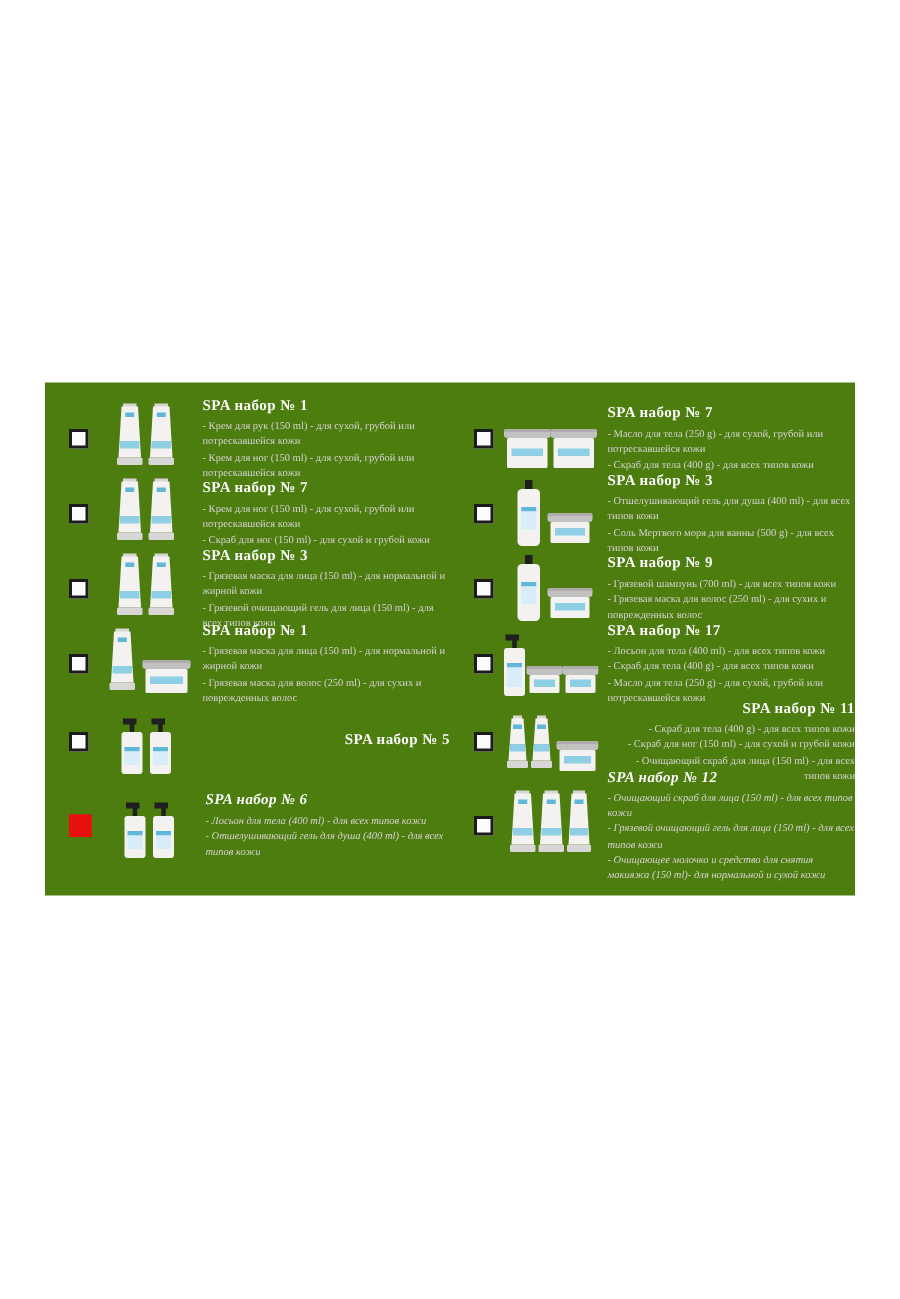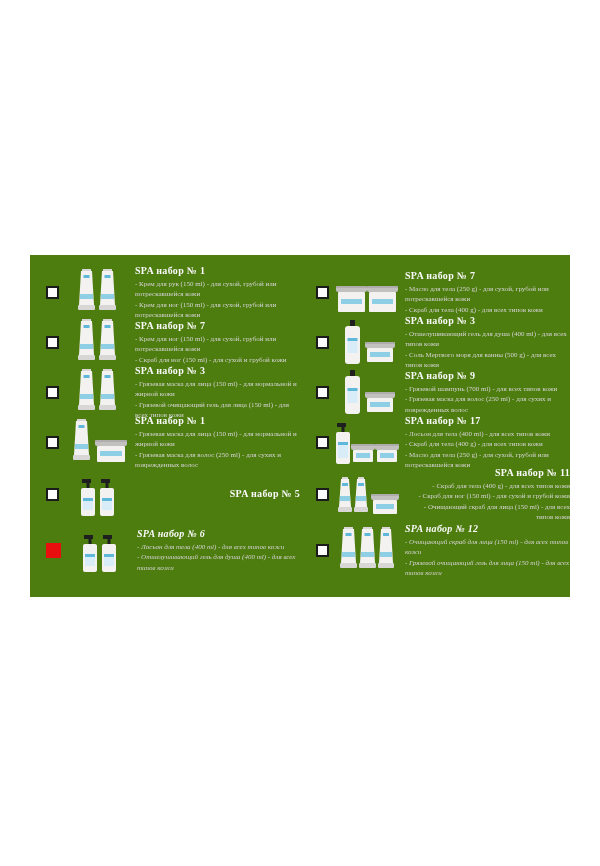--- a/index.html
+++ b/index.html
@@ -333,18 +333,19 @@
   <rect x="48" y="7" width="6" height="3" fill="#5fb7d9"></rect>
   <rect x="45" y="26" width="12" height="5" fill="#8ecfe6"></rect>
   <rect x="43" y="37" width="16" height="5" rx="1" fill="#d8d7d6"></rect>
             </svg>
           </span>
     <div class="info">
       <div class="title">SPA набор № 12</div>
       <div class="items">
               <div class="item">- Очищающий скраб для лица (150 ml) - для всех типов кожи</div>
               <div class="item">- Грязевой очищающий гель для лица (150 ml) - для всех типов кожи</div>
+              <div class="item">- Очищающее молочко и средство для снятия макияжа (150 ml)- для нормальной и сухой кожи</div>
             </div>
     </div>
   </div>
 </div>
   </div>
 </div>
 
 </body></html>

